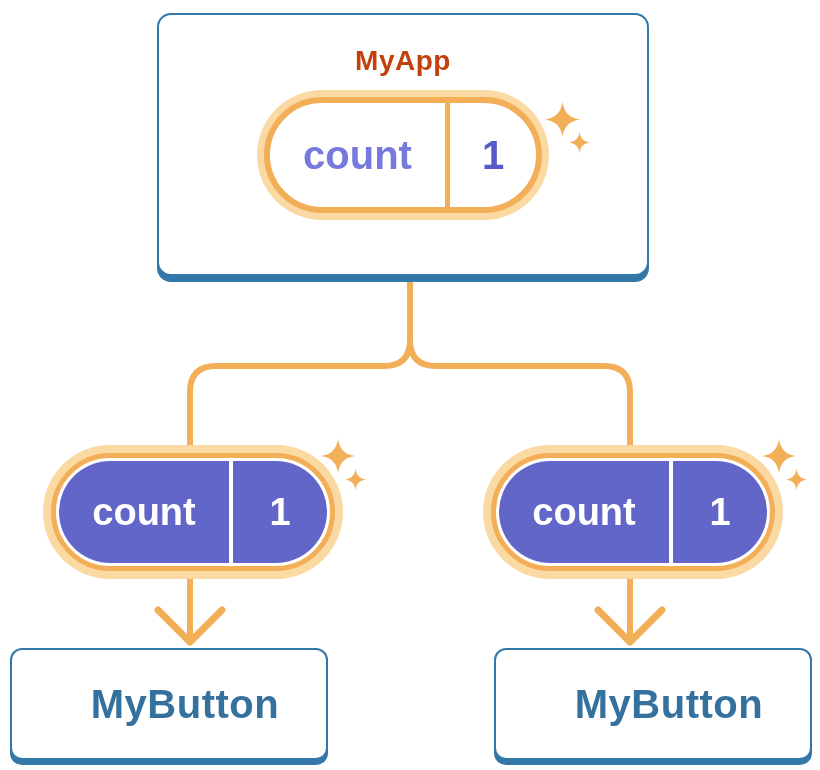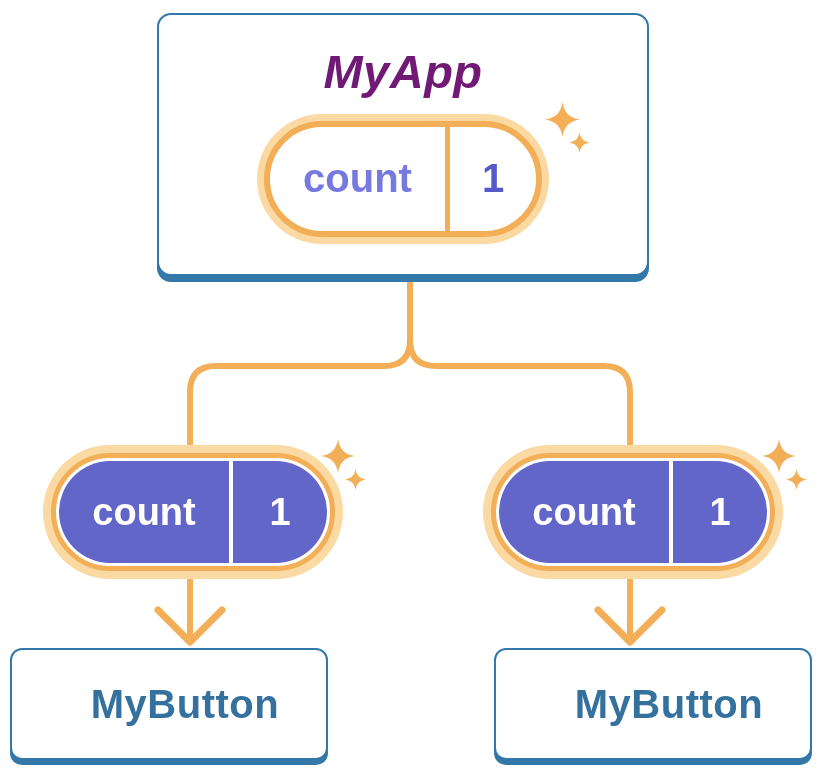--- a/index.html
+++ b/index.html
@@ -30,25 +30,24 @@
   }
   .root-card {
     left: 157px; top: 13px;
     width: 492px; height: 263px;
     border-radius: 14px;
     box-shadow: 0 6px 0 #3478A9;
     display: flex; flex-direction: column; align-items: center;
     padding-top: 28px;
   }
   .root-title {
-    font-size: 47px; font-weight: bold;
-    color: #701a75;
+    font-size: 28px; font-weight: bold;
+    color: #c2410c;
     line-height: 1.25;
     letter-spacing: 0.5px;
-    font-style: italic;
   }
   .child-card {
     width: 318px; height: 112px;
     border-radius: 12px;
     box-shadow: 0 5px 0 #3478A9;
     display: flex; align-items: center; justify-content: center;
   }
   .child-card-left  { left: 10px;  top: 648px; }
   .child-card-right { left: 494px; top: 648px; }
   .child-title {

